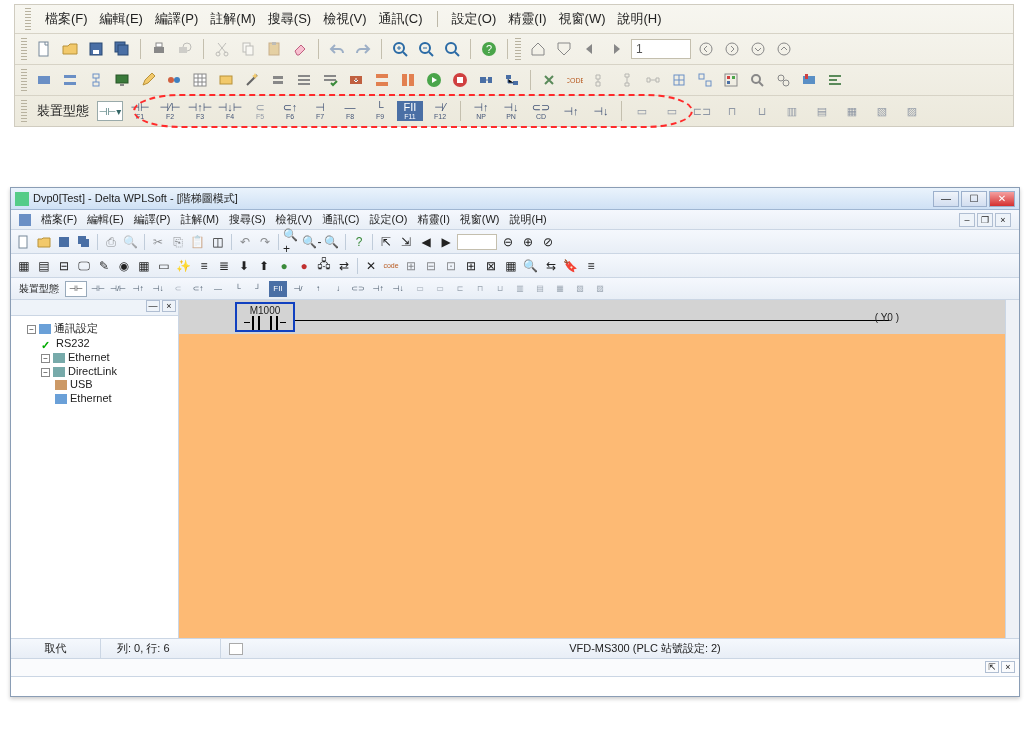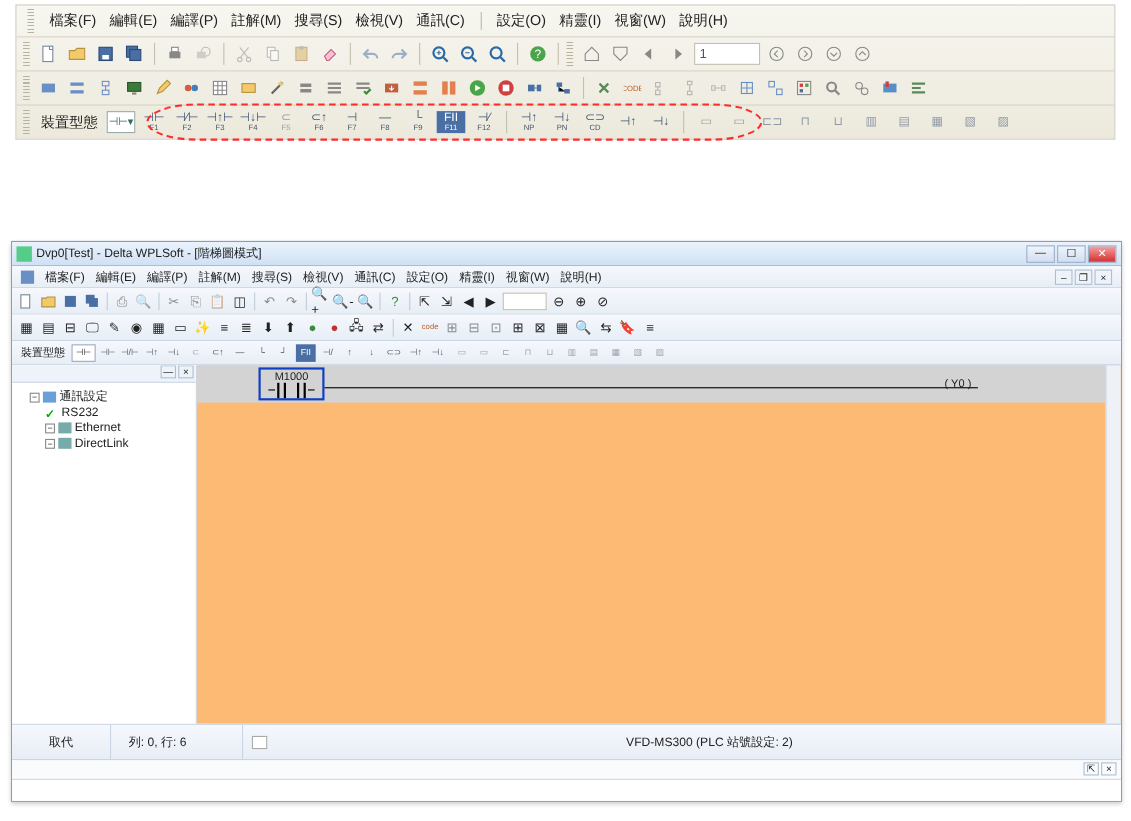--- a/index.html
+++ b/index.html
@@ -24,21 +24,21 @@
   .fkey { width:26px; height:20px; display:flex; flex-direction:column; align-items:center; justify-content:center; font-size:8px; color:#457; line-height:1; cursor:pointer; }
   .fkey .g { font-size:11px; }
   .fkey .l { font-size:7px; }
   .fkey.gray { opacity:.55; }
 
   .red-ellipse { position:absolute; border:2px dashed #ff2a2a; border-radius:60px/22px; pointer-events:none; }
 
   .numbox { width:60px; height:20px; background:#fff; border:1px solid #c4bfae; font-size:12px; padding:0 4px; color:#555; }
 
   
-  .lower-wrap { margin-top:92px; width:1010px; height:510px; margin-left:10px; border:1px solid #8a9db5; background:#fff; display:flex; flex-direction:column; box-shadow:0 2px 4px rgba(0,0,0,.2); }
+  .lower-wrap { margin-top:60px; width:1010px; height:510px; margin-left:10px; border:1px solid #8a9db5; background:#fff; display:flex; flex-direction:column; box-shadow:0 2px 4px rgba(0,0,0,.2); }
   .titlebar { height:22px; background:linear-gradient(#eaf3fc,#cfe1f5); display:flex; align-items:center; padding:0 4px; font-size:11px; border-bottom:1px solid #9fb6d2; }
   .titlebar .tico { width:14px;height:14px;background:#5c8; margin-right:4px; }
   .titlebar .spacer { flex:1; }
   .winbtns { display:flex; gap:2px; }
   .winbtns .wb { width:26px; height:16px; background:linear-gradient(#f0f4fa,#d2def0); border:1px solid #9cb0cc; font-size:10px; display:flex;align-items:center;justify-content:center; cursor:pointer;}
   .winbtns .wb.close { background:linear-gradient(#f5a0a0,#d43030); color:#fff; }
 
   .l-menubar { height:20px; background:linear-gradient(#f5f8fd,#e8eef6); display:flex; align-items:center; gap:10px; padding:0 8px; font-size:11px; border-bottom:1px solid #cbd6e4; }
   .l-menubar .mdibtns { margin-left:auto; display:flex; gap:2px; }
   .l-menubar .mdibtns .mb { width:16px;height:14px;border:1px solid #b0bed2; background:#eef3f9; font-size:9px; display:flex;align-items:center;justify-content:center; cursor:pointer; }
@@ -66,24 +66,24 @@
   .tree .ico.usb{background:#c96;}
 
   .ladder-pane { flex:1; background:#fdba74; position:relative; overflow:auto; }
   .ladder-row{position:absolute;left:0;top:0;height:34px;right:14px;background:#d3d3d3;}
   .ladder-elem{position:absolute;left:56px;top:2px;width:60px;height:30px;border:2px solid #1040c0;display:flex;flex-direction:column;align-items:center;justify-content:center;font-size:10px;}
   .ladder-elem .tag{font-size:10px;}
   .ladder-elem .cont{display:flex;align-items:center;gap:2px;}
   .ladder-elem .leg{width:8px;height:14px;border-left:2px solid #000;border-right:2px solid #000;}
   .ladder-wire{position:absolute; top:20px; left:116px; right:130px; height:0; border-top:1px solid #000;}
   .ladder-out{position:absolute; top:12px; font-size:10px;}
-  .ladder-out.right{right:136px;}
+  .ladder-out.right{right:120px;}
   .scrollbar-v{position:absolute;right:0;top:0;bottom:0;width:14px;background:#eef1f6;border-left:1px solid #cbd6e4;}
 
-  .statusbar { height:32px; background:linear-gradient(#f5f8fd,#e8eef6); border-top:1px solid #cbd6e4; display:flex; align-items:center; font-size:11px; }
+  .statusbar { height:20px; background:linear-gradient(#f5f8fd,#e8eef6); border-top:1px solid #cbd6e4; display:flex; align-items:center; font-size:11px; }
   .statusbar .cell{padding:0 16px;border-right:1px solid #cbd6e4;height:100%;display:flex;align-items:center;}
   .statusbar .prog{width:14px;height:12px;border:1px solid #aaa;background:#fff;margin:0 8px;}
 
   .bottom-panel{height:18px;border-top:1px solid #cbd6e4;background:#fafbfd;display:flex;justify-content:flex-end;padding-right:4px;}
   .bottom-panel .bp{width:14px;height:12px;border:1px solid #b0bed2;margin:2px 0 0 2px;font-size:9px;display:flex;align-items:center;justify-content:center;cursor:pointer;}
   .output-panel{height:20px;border-top:1px solid #cbd6e4;background:#fff;}
 </style>
 </head>
 <body>
 
@@ -698,20 +698,24 @@
         <div class="p">×</div>
       </div>
       <div class="tree" style="padding:4px 2px">
         <ul>
           <li><span class="exp">−</span><span class="ico"></span><span>通訊設定</span>
             <ul>
               <li><span class="ico chk">✓</span><span>RS232</span></li>
               <li><span class="exp">−</span><span class="ico srv"></span><span>Ethernet</span>
               </li>
               <li><span class="exp">−</span><span class="ico srv"></span><span>DirectLink</span>
+                <ul>
+                  <li><span class="ico usb"></span><span>USB</span></li>
+                  <li><span class="ico"></span><span>Ethernet</span></li>
+                </ul>
               </li>
             </ul>
           </li>
         </ul>
       </div>
     </div>
 
     <div class="ladder-pane">
       <div class="ladder-row"></div>
       <div class="ladder-elem">

